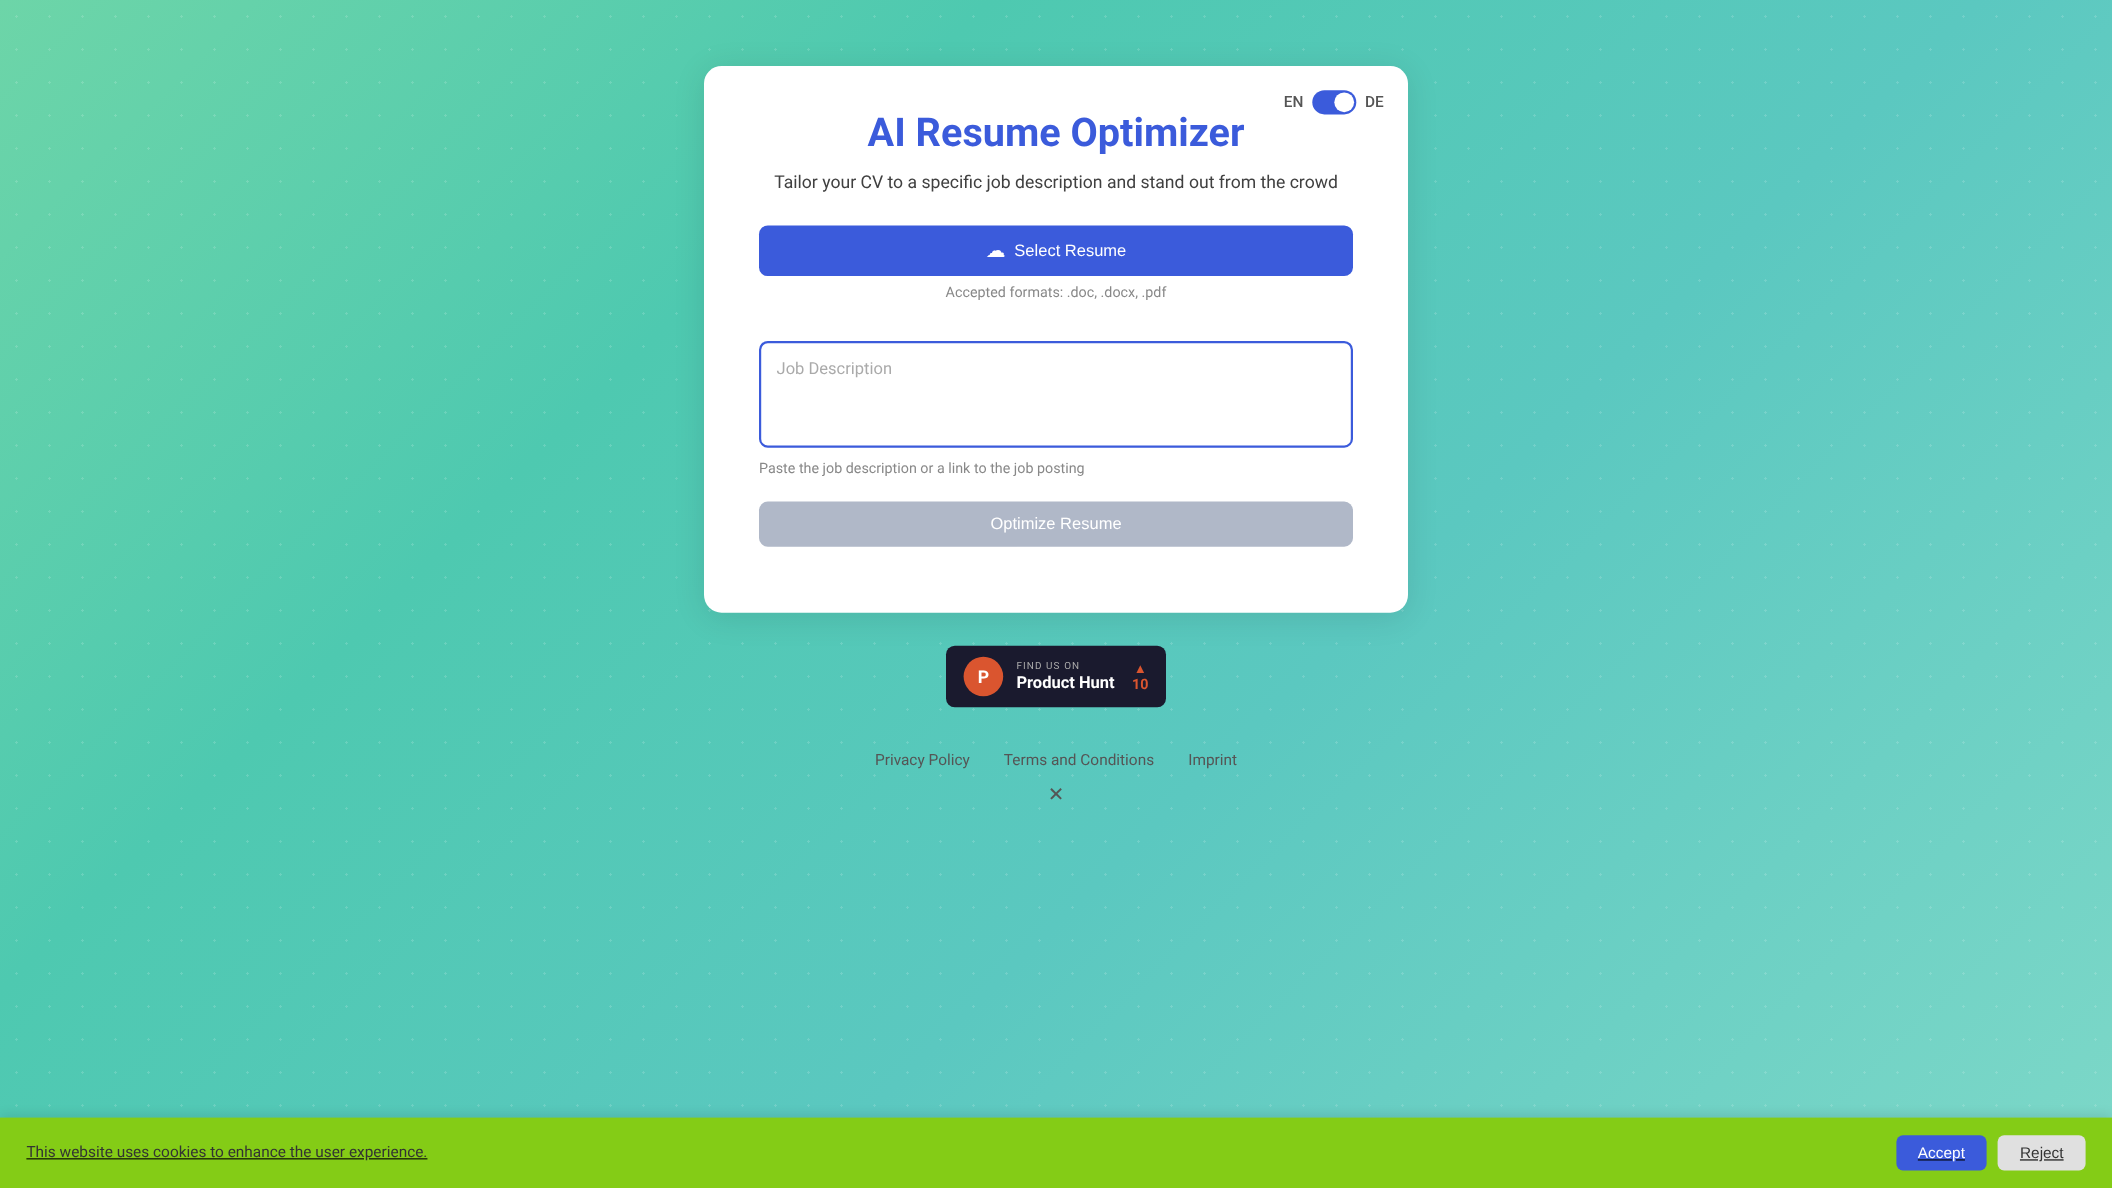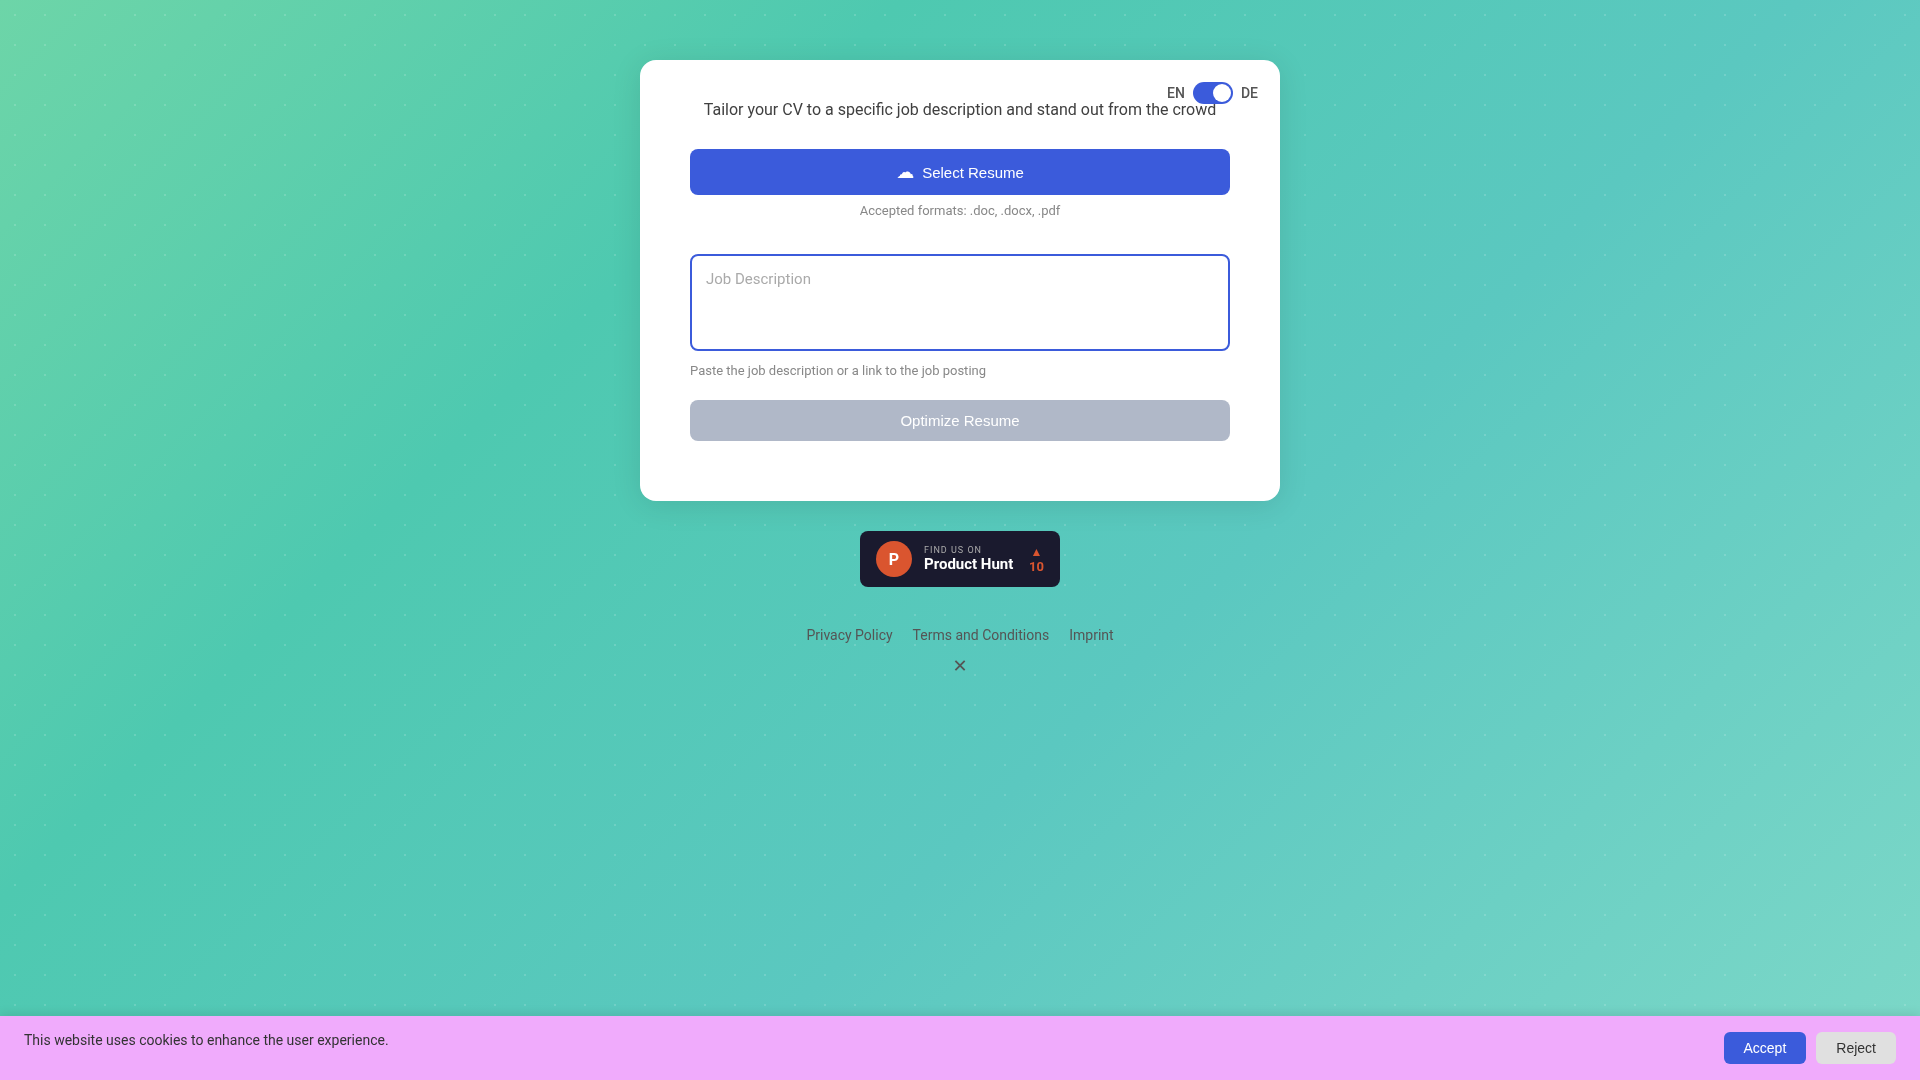--- a/index.html
+++ b/index.html
@@ -243,21 +243,21 @@
     }
 
     .ph-count {
       font-size: 13px;
       font-weight: 700;
       color: #da552f;
     }
 
     .footer {
       display: flex;
-      gap: 20px;
+      gap: 31px;
       margin-top: 40px;
       position: relative;
       z-index: 1;
     }
 
     .footer-link {
       font-size: 14px;
       color: #555;
       text-decoration: none;
       cursor: pointer;
@@ -269,26 +269,28 @@
       color: #555;
       position: relative;
       z-index: 1;
     }
 
     .cookie-banner {
       position: fixed;
       bottom: 0;
       left: 0;
       right: 0;
-      background: #f0abfc;
+      background: #84cc16;
       padding: 16px 24px;
       display: flex;
+      align-items: center;
       justify-content: space-between;
       box-shadow: 0 -2px 10px rgba(0,0,0,0.1);
       z-index: 100;
+      text-decoration: underline;
     }
 
     .cookie-text {
       font-size: 14px;
       color: #333;
     }
 
     .cookie-buttons {
       display: flex;
       gap: 10px;
@@ -319,20 +321,21 @@
 
 <div class="card">
   
   <div class="lang-toggle">
     <span class="lang-label">EN</span>
     <div class="toggle-switch"></div>
     <span class="lang-label">DE</span>
   </div>
 
   
+  <h1 class="app-title">AI Resume Optimizer</h1>
 
   
   <p class="app-subtitle">Tailor your CV to a specific job description and stand out from the crowd</p>
 
   
   <button class="select-resume-btn">
     <span class="cloud-icon">☁</span>
     <span>Select Resume</span>
   </button>
 

